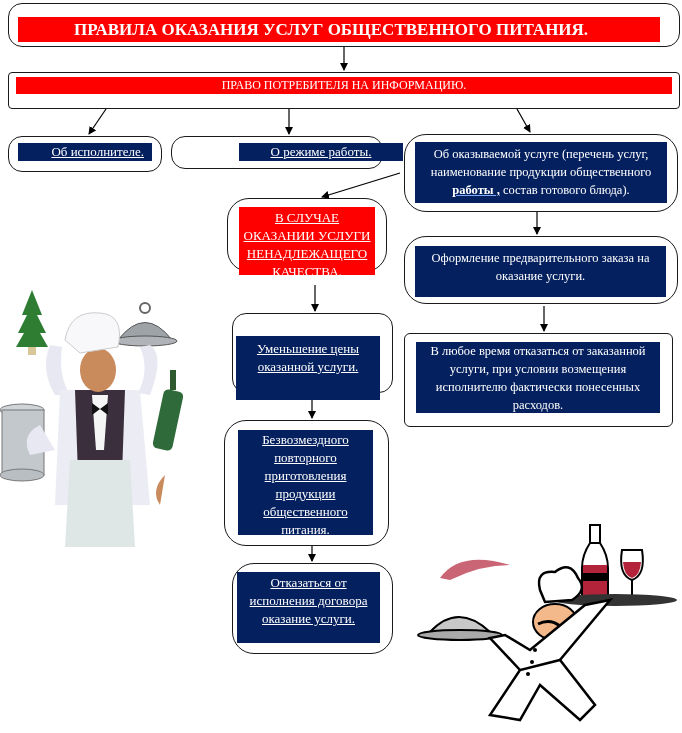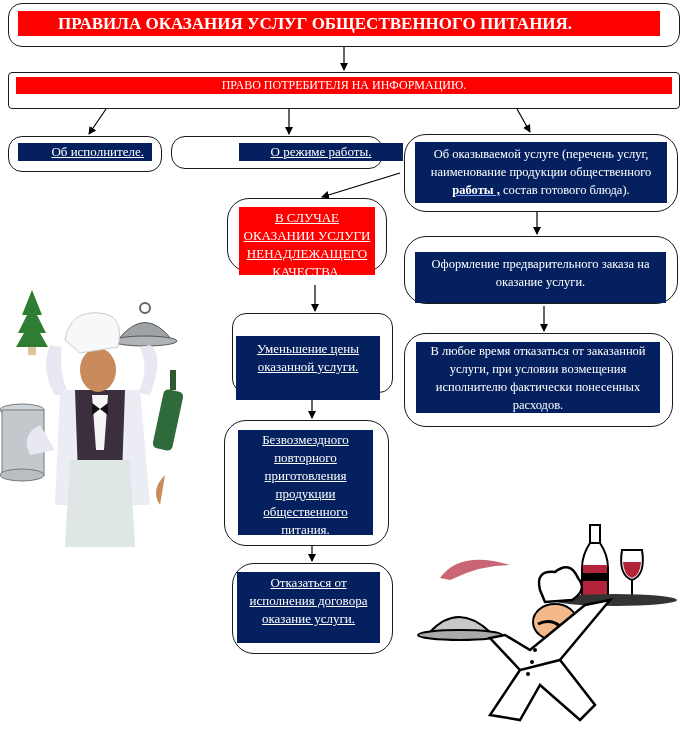--- a/index.html
+++ b/index.html
@@ -14,21 +14,21 @@
   .t13 { font-size: 13px; line-height: 18px; text-decoration: underline; }
   .t12 { font-size: 12.5px; line-height: 18px; }
   .link { color: #fff; text-decoration: underline; text-decoration-color: #7fa8ff; font-weight: bold; }
   svg.arrows { position: absolute; left: 0; top: 0; width: 682px; height: 733px; pointer-events: none; }
   .clip { position: absolute; }
 </style>
 </head>
 <body>
 
 <div class="box round" style="left:8px;top:3px;width:672px;height:44px;">
-  <div class="fill red" style="left:9px;top:7px;width:642px;height:25px;font-size:17px;font-weight:bold;line-height:25px;padding-left:40px;text-align:left;">
+  <div class="fill red" style="left:9px;top:13px;width:642px;height:25px;font-size:17px;font-weight:bold;line-height:25px;padding-left:56px;text-align:left;">
     <span>ПРАВИЛА ОКАЗАНИЯ УСЛУГ ОБЩЕСТВЕННОГО ПИТАНИЯ.</span>
   </div>
 </div>
 
 <div class="box" style="left:8px;top:72px;width:672px;height:37px;border-radius:4px;">
   <div class="fill red" style="left:7px;top:4px;width:656px;height:17px;font-size:12px;line-height:17px;">
     <span>ПРАВО ПОТРЕБИТЕЛЯ НА ИНФОРМАЦИЮ.</span>
   </div>
 </div>
 
@@ -68,26 +68,26 @@
   </div>
 </div>
 
 <div class="box round-lg" style="left:232px;top:563px;width:161px;height:91px;">
   <div class="fill navy t13" style="left:4px;top:8px;width:143px;height:71px;padding:2px 6px;">
     <span>Отказаться от исполнения договора оказание услуги.</span>
   </div>
 </div>
 
 <div class="box round-lg" style="left:404px;top:236px;width:274px;height:68px;">
-  <div class="fill navy t12" style="left:10px;top:15px;width:251px;height:51px;padding:3px 4px;">
+  <div class="fill navy t12" style="left:10px;top:9px;width:251px;height:51px;padding:3px 4px;">
     <span>Оформление предварительного заказа на оказание услуги.</span>
   </div>
 </div>
 
-<div class="box round-lg" style="left:404px;top:333px;width:269px;height:94px;">
+<div class="box round-lg" style="left:404px;top:333px;width:269px;height:94px;border-radius:6px;">
   <div class="fill navy t12" style="left:11px;top:8px;width:244px;height:71px;padding:0 4px;">
     <span>В любое время отказаться от заказанной услуги, при условии возмещения исполнителю фактически понесенных расходов.</span>
   </div>
 </div>
 
 <svg class="arrows" viewBox="0 0 682 733">
   <defs>
     <marker id="ah" markerWidth="8" markerHeight="8" refX="7" refY="4" orient="auto" markerUnits="userSpaceOnUse">
       <path d="M0,0 L8,4 L0,8 Z" fill="#000"></path>
     </marker>

